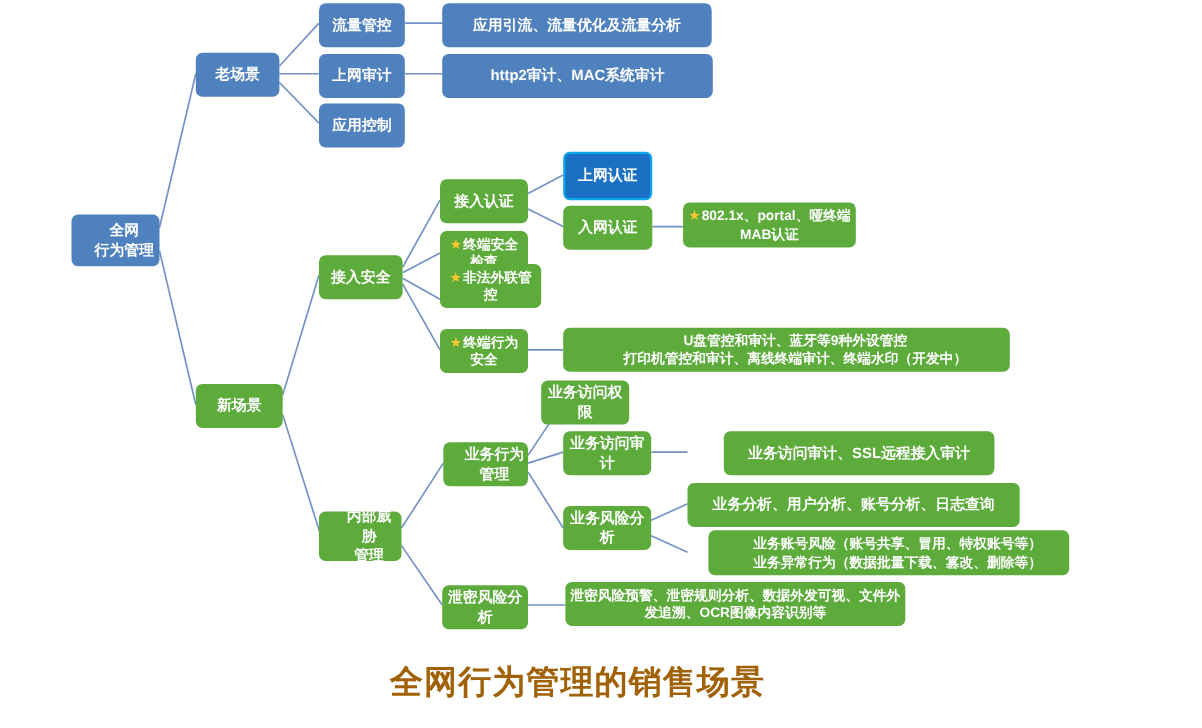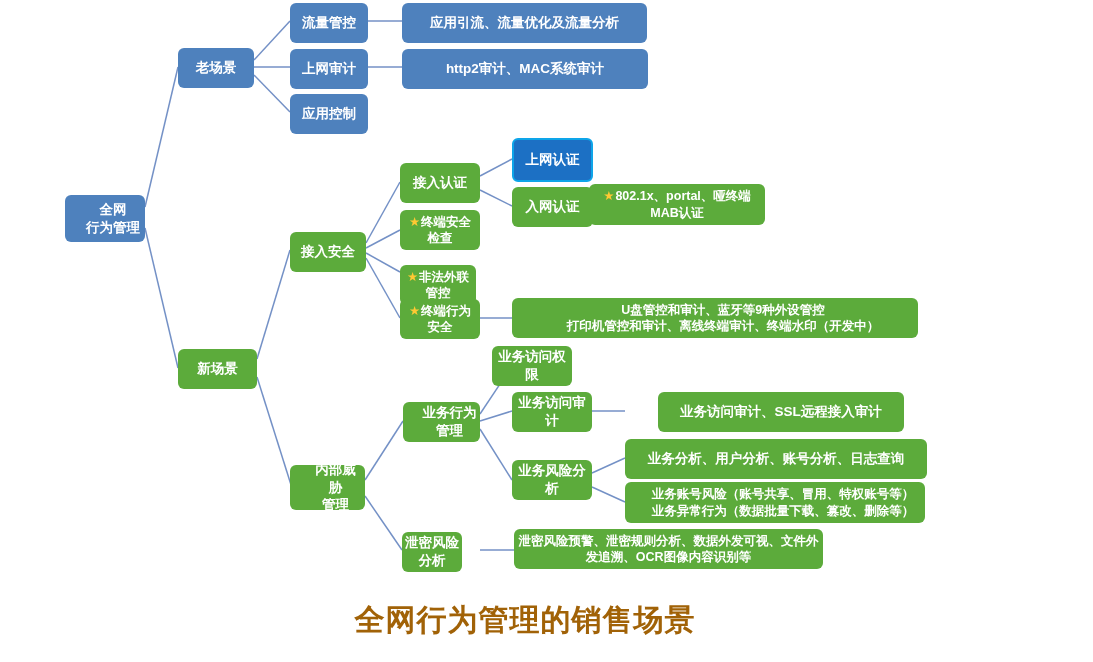--- a/index.html
+++ b/index.html
@@ -104,27 +104,27 @@
   </div>
   <div class="node green" style="left:400px;top:163px;width:80px;height:39px">
     <span>接入认证</span>
   </div>
   <div class="node hblue" style="left:512px;top:138px;width:81px;height:42px">
     <span>上网认证</span>
   </div>
   <div class="node green" style="left:512px;top:187px;width:81px;height:38px">
     <span>入网认证</span>
   </div>
-  <div class="node green sm" style="left:589px;top:184px;width:176px;height:41px">
+  <div class="node green sm" style="left:621px;top:184px;width:157px;height:41px">
     <span><span class="star">★</span><span>802.1x、portal、哑终端MAB认证</span></span>
   </div>
   <div class="node green sm" style="left:400px;top:210px;width:80px;height:38px">
     <span><span class="star">★</span><span>终端安全检查</span></span>
   </div>
-  <div class="node green sm" style="left:400px;top:265px;width:76px;height:38px">
+  <div class="node green sm" style="left:400px;top:240px;width:92px;height:38px">
     <span><span class="star">★</span><span>非法外联管控</span></span>
   </div>
   <div class="node green sm" style="left:400px;top:299px;width:80px;height:39px">
     <span><span class="star">★</span><span>终端行为安全</span></span>
   </div>
   <div class="node green sm stack" style="left:512px;top:298px;width:406px;height:40px">
     <div>
       <span>U盘管控和审计、蓝牙等9种外设管控</span>
       <span>打印机管控和审计、离线终端审计、终端水印（开发中）</span>
     </div>
@@ -150,28 +150,28 @@
   </div>
   <div class="node green" style="left:658px;top:392px;width:246px;height:37px">
     <span>业务访问审计、SSL远程接入审计</span>
   </div>
   <div class="node green" style="left:512px;top:460px;width:80px;height:40px">
     <span>业务风险分析</span>
   </div>
   <div class="node green" style="left:625px;top:439px;width:302px;height:37px">
     <span>业务分析、用户分析、账号分析、日志查询</span>
   </div>
-  <div class="node green sm stack" style="left:625px;top:482px;width:300px;height:41px">
+  <div class="node green sm stack" style="left:644px;top:482px;width:328px;height:41px">
     <div>
       <span>业务账号风险（账号共享、冒用、特权账号等）</span>
       <span>业务异常行为（数据批量下载、篡改、删除等）</span>
     </div>
   </div>
 
-  <div class="node green" style="left:402px;top:532px;width:60px;height:36px">
+  <div class="node green" style="left:402px;top:532px;width:78px;height:36px">
     <span>泄密风险分析</span>
   </div>
   <div class="node green sm" style="left:514px;top:529px;width:309px;height:39px">
     <span>泄密风险预警、泄密规则分析、数据外发可视、文件外发追溯、OCR图像内容识别等</span>
   </div>
 
   <div id="main-title">全网行为管理的销售场景</div>
 
 </div>
 

